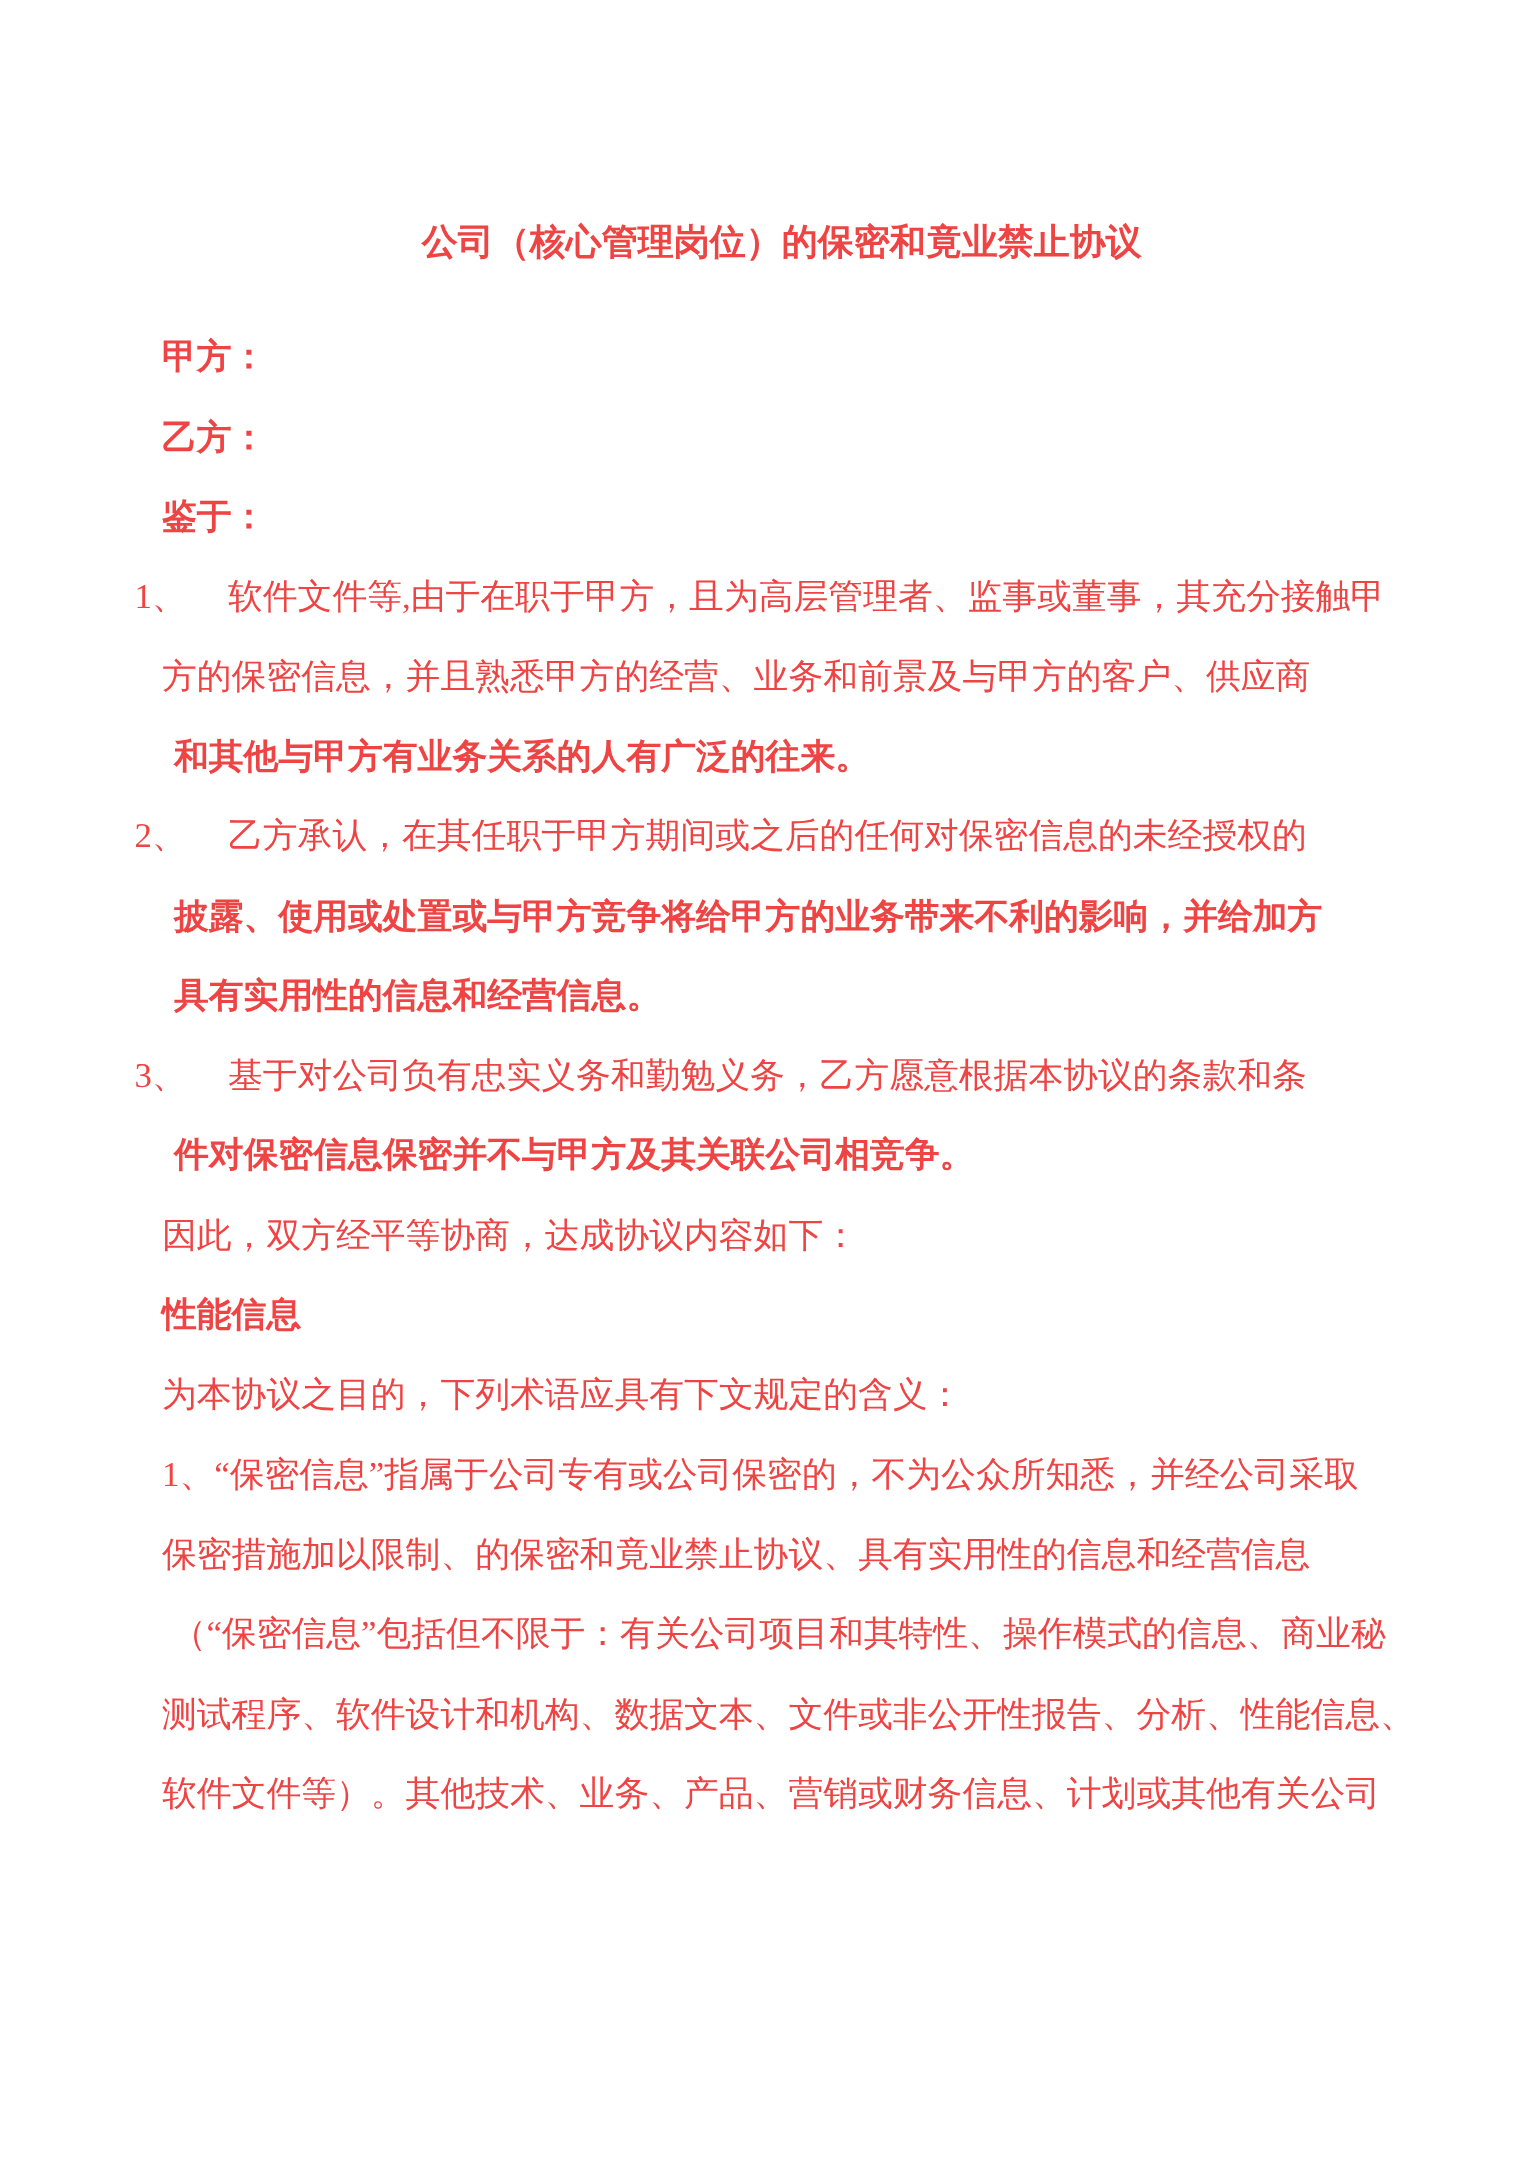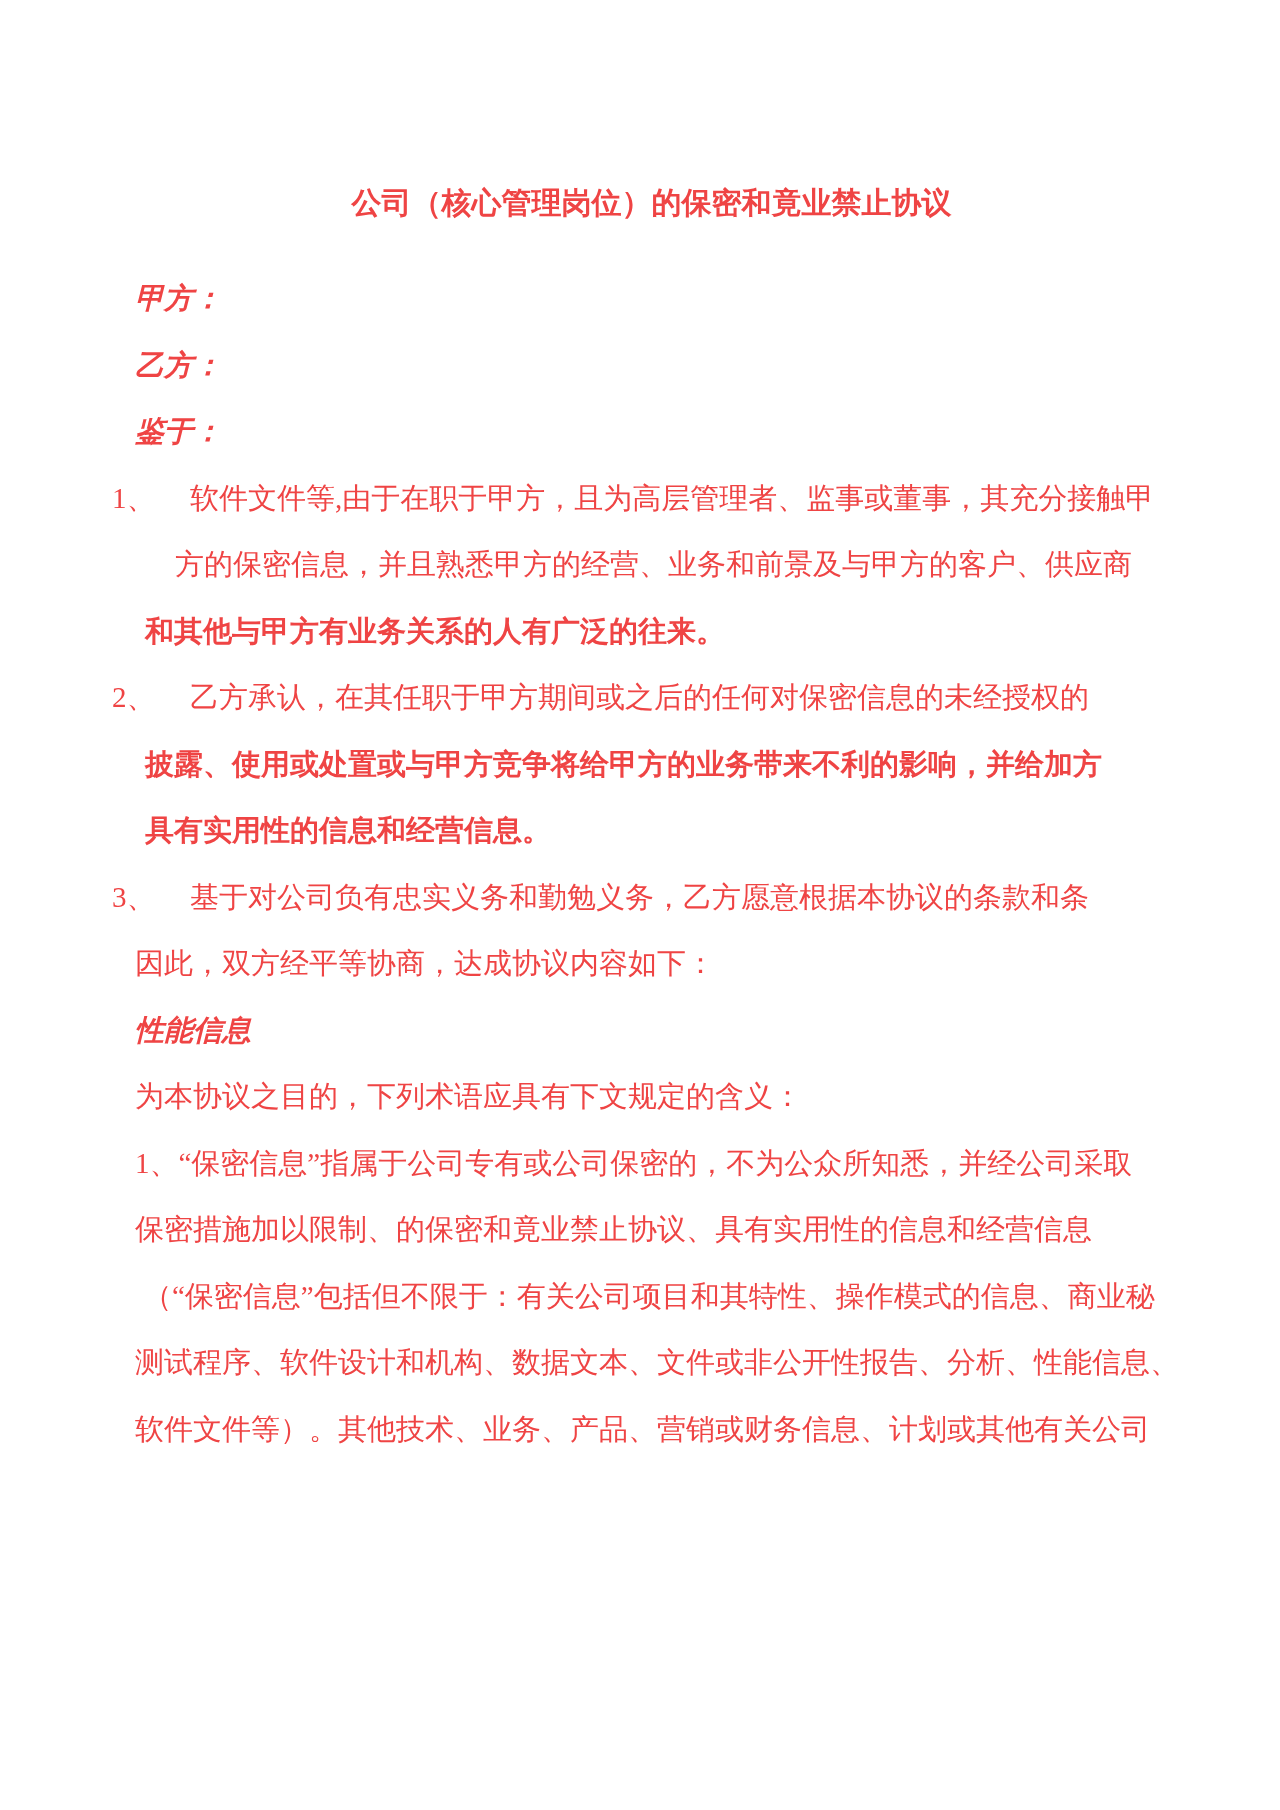--- a/index.html
+++ b/index.html
@@ -33,49 +33,49 @@
     height: 95px;
     font-family: "Liberation Sans", sans-serif;
     font-weight: bold;
     font-size: 30px;
     line-height: 36px;
     text-align: center;
   }
   .label, .heading {
     font-family: "Liberation Sans", sans-serif;
     font-weight: bold;
-    font-style: italic;
   }
   .whereas-first {
     margin-left: -23px;
   }
   .num {
     display: inline-block;
     width: 78px;
   }
   .cont  { margin-left: 10px; font-weight: bold; }
-  .cont2 { margin-left: 40px; }
+  .cont2 { }
   .pindent { margin-left: 8px; }
 </style>
 </head>
 <body>
 
 <div class="page">
   <div class="content" id="lines-container">
       <div class="line title"><span class="txt">公司（核心管理岗位）的保密和竟业禁止协议</span></div>
       <div class="line label"><span class="txt">甲方：</span></div>
       <div class="line label"><span class="txt">乙方：</span></div>
       <div class="line label"><span class="txt">鉴于：</span></div>
       <div class="line whereas-first"><span class="num">1、</span><span class="txt">软件文件等,由于在职于甲方，且为高层管理者、监事或董事，其充分接触甲</span></div>
       <div class="line cont2"><span class="txt">方的保密信息，并且熟悉甲方的经营、业务和前景及与甲方的客户、供应商</span></div>
       <div class="line cont"><span class="txt">和其他与甲方有业务关系的人有广泛的往来。</span></div>
       <div class="line whereas-first"><span class="num">2、</span><span class="txt">乙方承认，在其任职于甲方期间或之后的任何对保密信息的未经授权的</span></div>
       <div class="line cont"><span class="txt">披露、使用或处置或与甲方竞争将给甲方的业务带来不利的影响，并给加方</span></div>
       <div class="line cont"><span class="txt">具有实用性的信息和经营信息。</span></div>
       <div class="line whereas-first"><span class="num">3、</span><span class="txt">基于对公司负有忠实义务和勤勉义务，乙方愿意根据本协议的条款和条</span></div>
+      <div class="line cont"><span class="txt">件对保密信息保密并不与甲方及其关联公司相竞争。</span></div>
       <div class="line body"><span class="txt">因此，双方经平等协商，达成协议内容如下：</span></div>
       <div class="line heading"><span class="txt">性能信息</span></div>
       <div class="line body"><span class="txt">为本协议之目的，下列术语应具有下文规定的含义：</span></div>
       <div class="line body"><span class="txt">1、“保密信息”指属于公司专有或公司保密的，不为公众所知悉，并经公司采取</span></div>
       <div class="line body"><span class="txt">保密措施加以限制、的保密和竟业禁止协议、具有实用性的信息和经营信息</span></div>
       <div class="line pindent"><span class="txt">（“保密信息”包括但不限于：有关公司项目和其特性、操作模式的信息、商业秘</span></div>
       <div class="line body"><span class="txt">测试程序、软件设计和机构、数据文本、文件或非公开性报告、分析、性能信息、</span></div>
       <div class="line body"><span class="txt">软件文件等）。其他技术、业务、产品、营销或财务信息、计划或其他有关公司</span></div>
     </div>
 </div>

